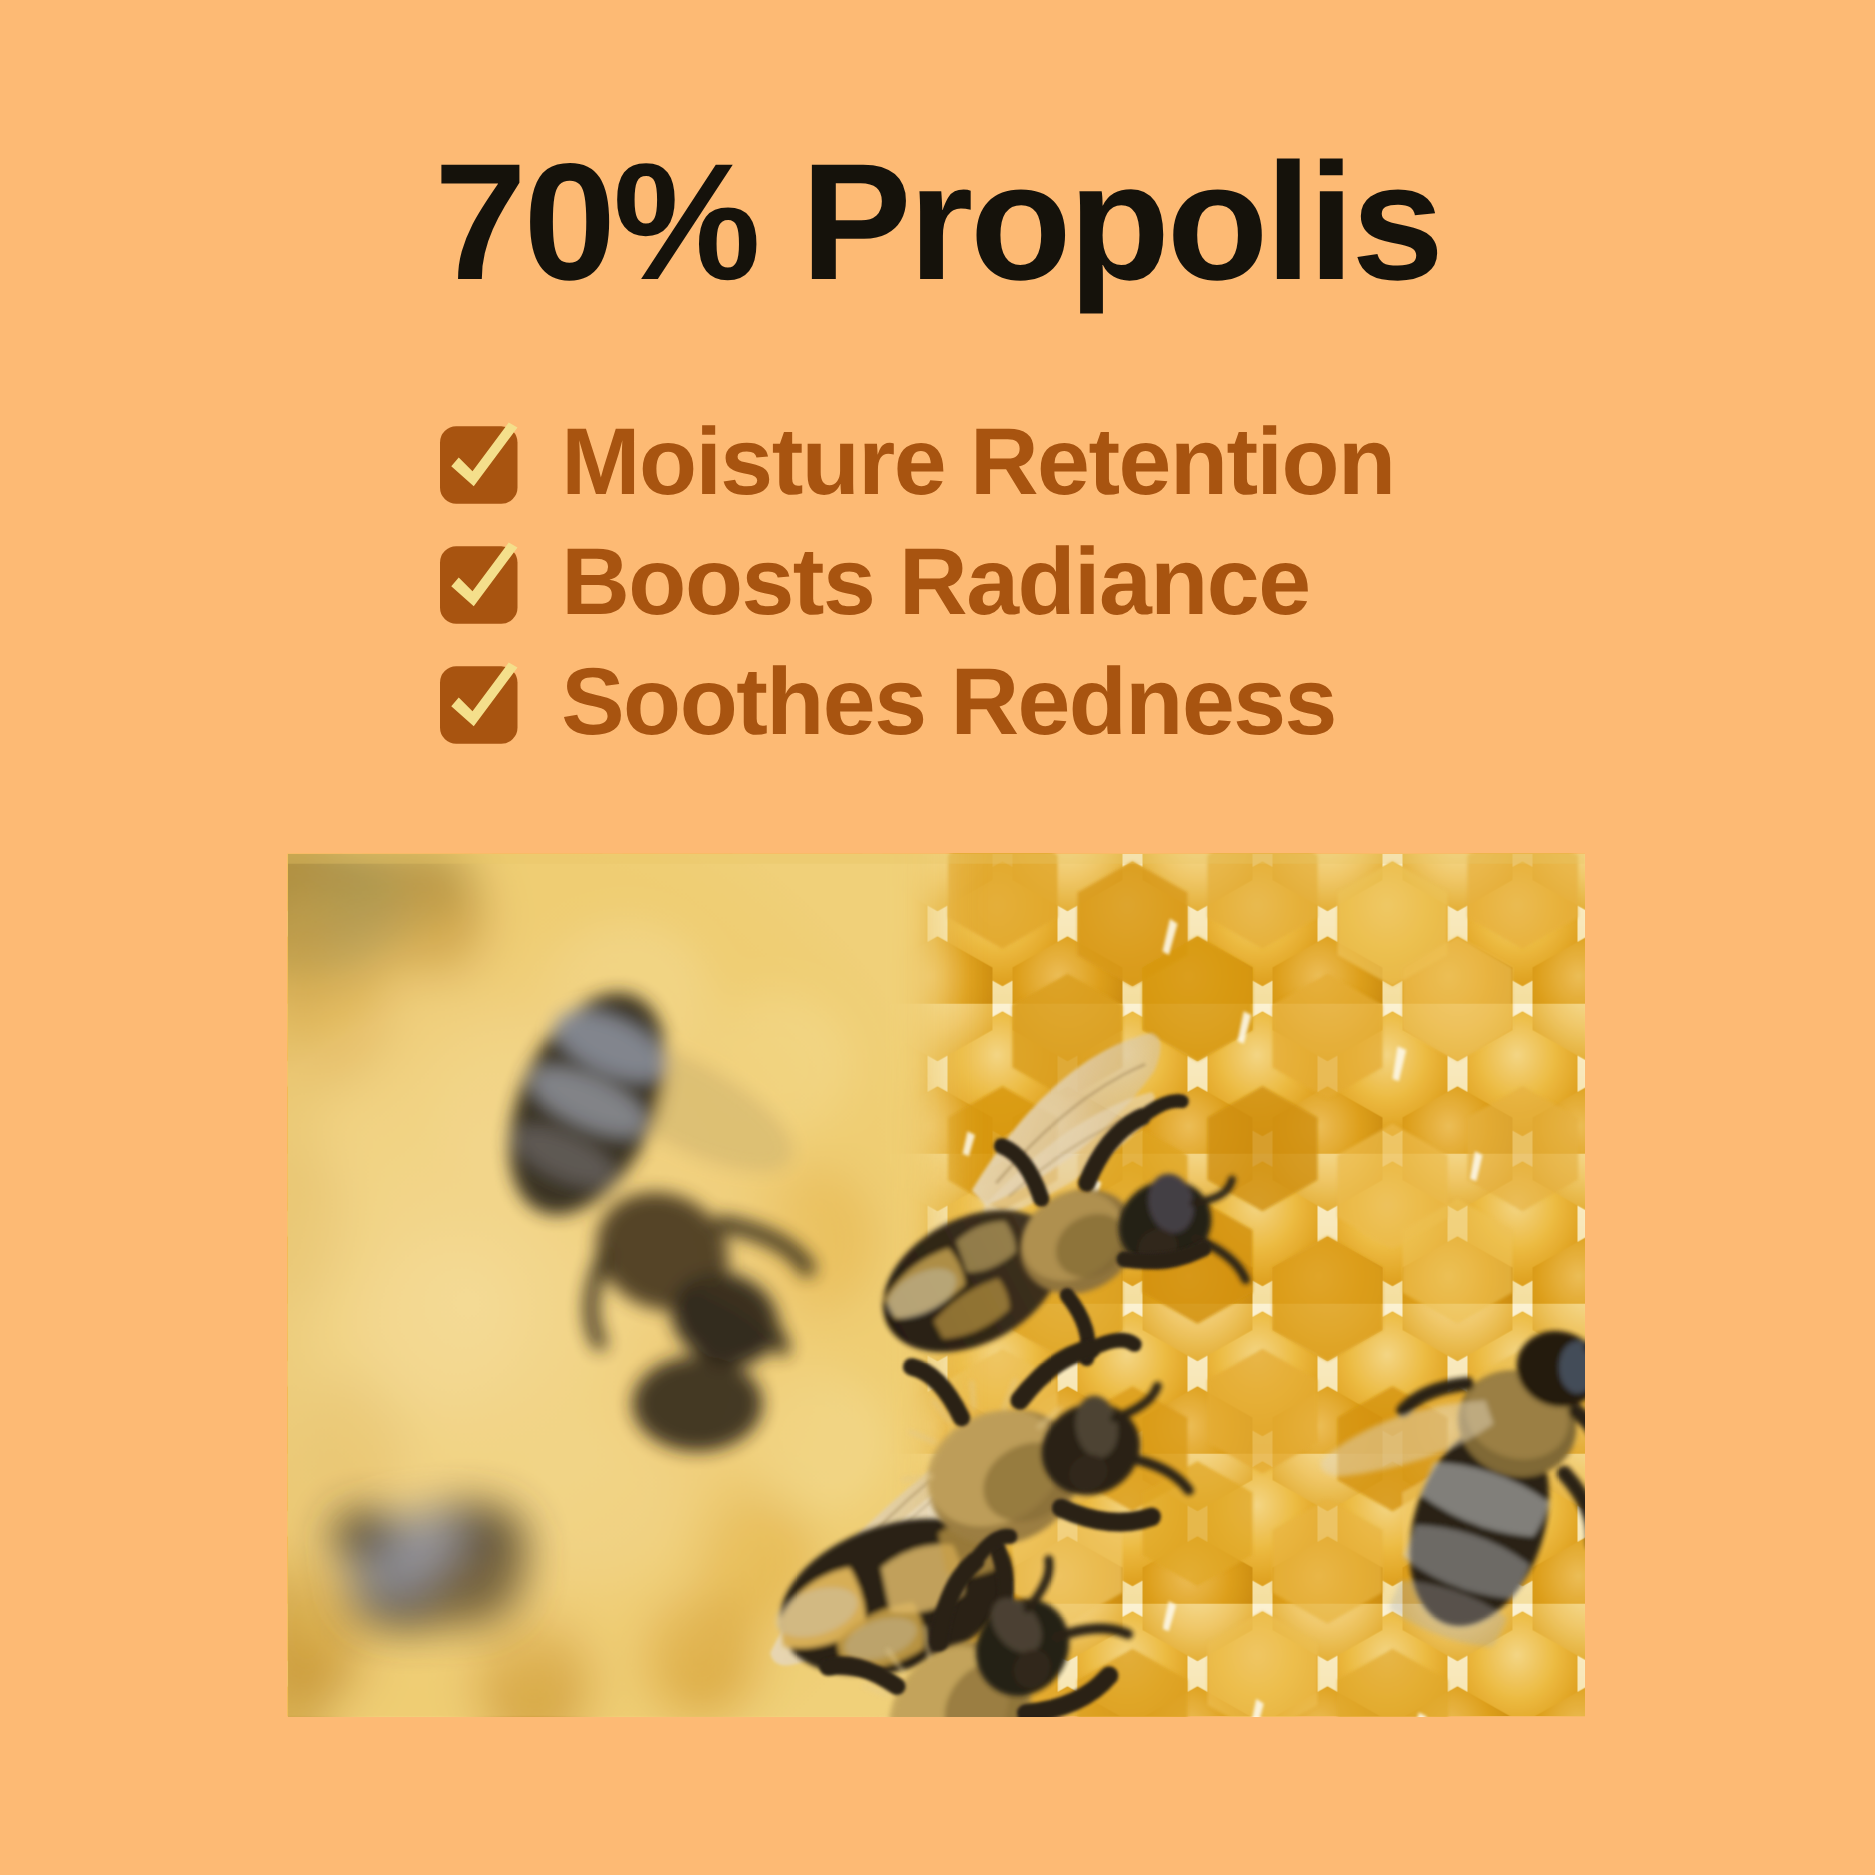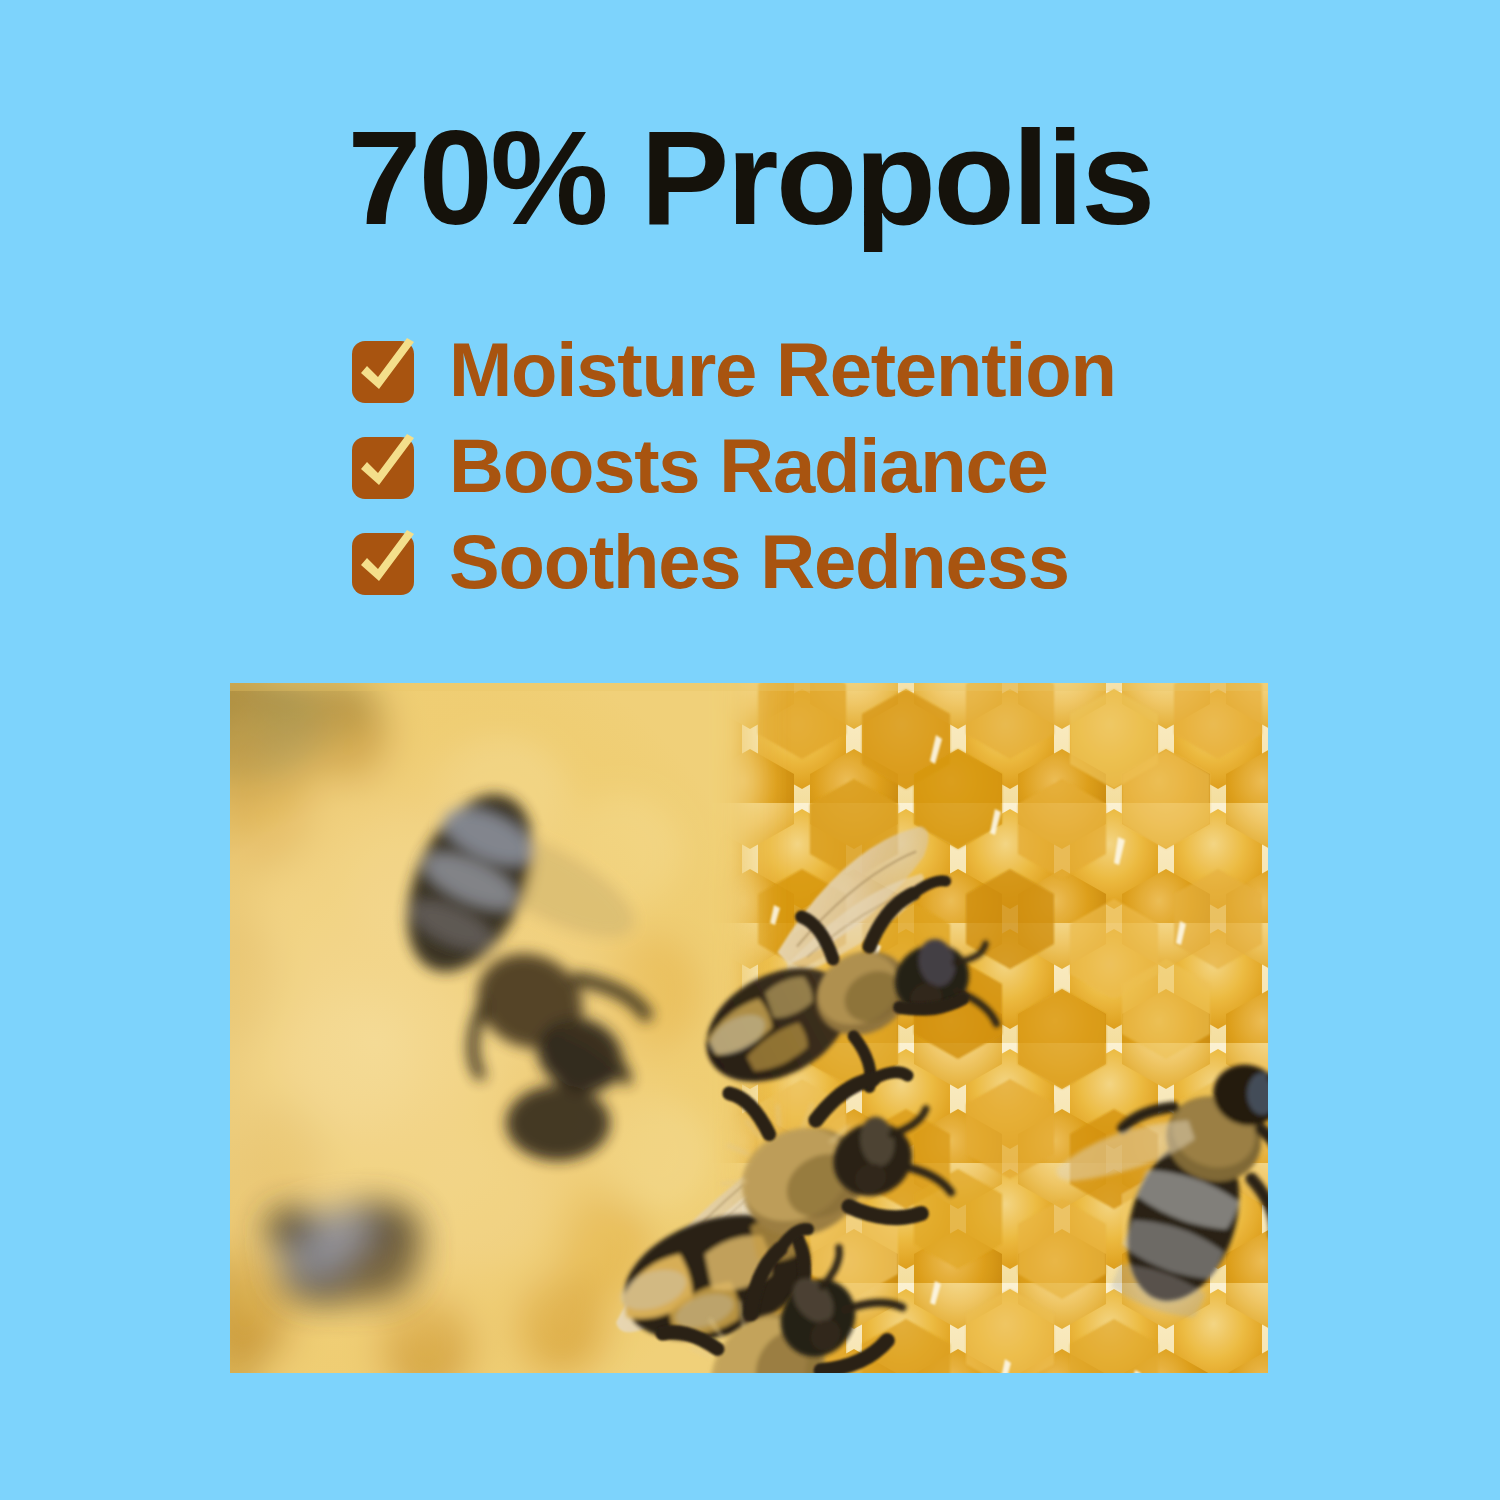--- a/index.html
+++ b/index.html
@@ -12,21 +12,21 @@
     height: 1500px;
     background: #F4DF8B;
     font-family: "Liberation Sans", sans-serif;
     overflow: hidden;
     position: relative;
   }
 
   #infographic {
     position: absolute;
     inset: 0;
-    background: #7dd3fc;
+    background: #fdba74;
   }
 
   
   .headline {
     position: absolute;
     left: 0;
     top: 112px;
     width: 1500px;
     text-align: center;
     font-family: "Liberation Sans", sans-serif;

